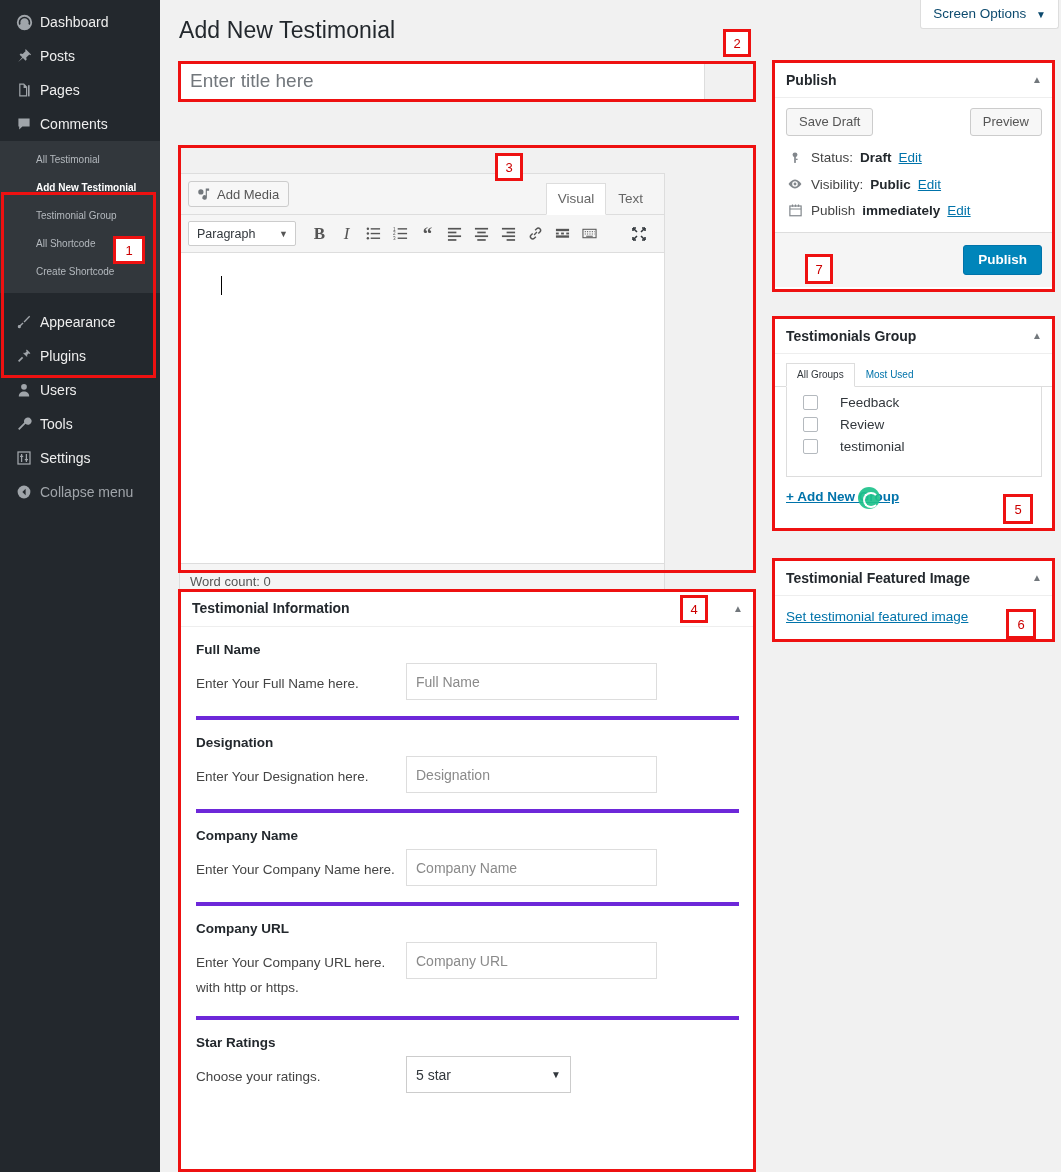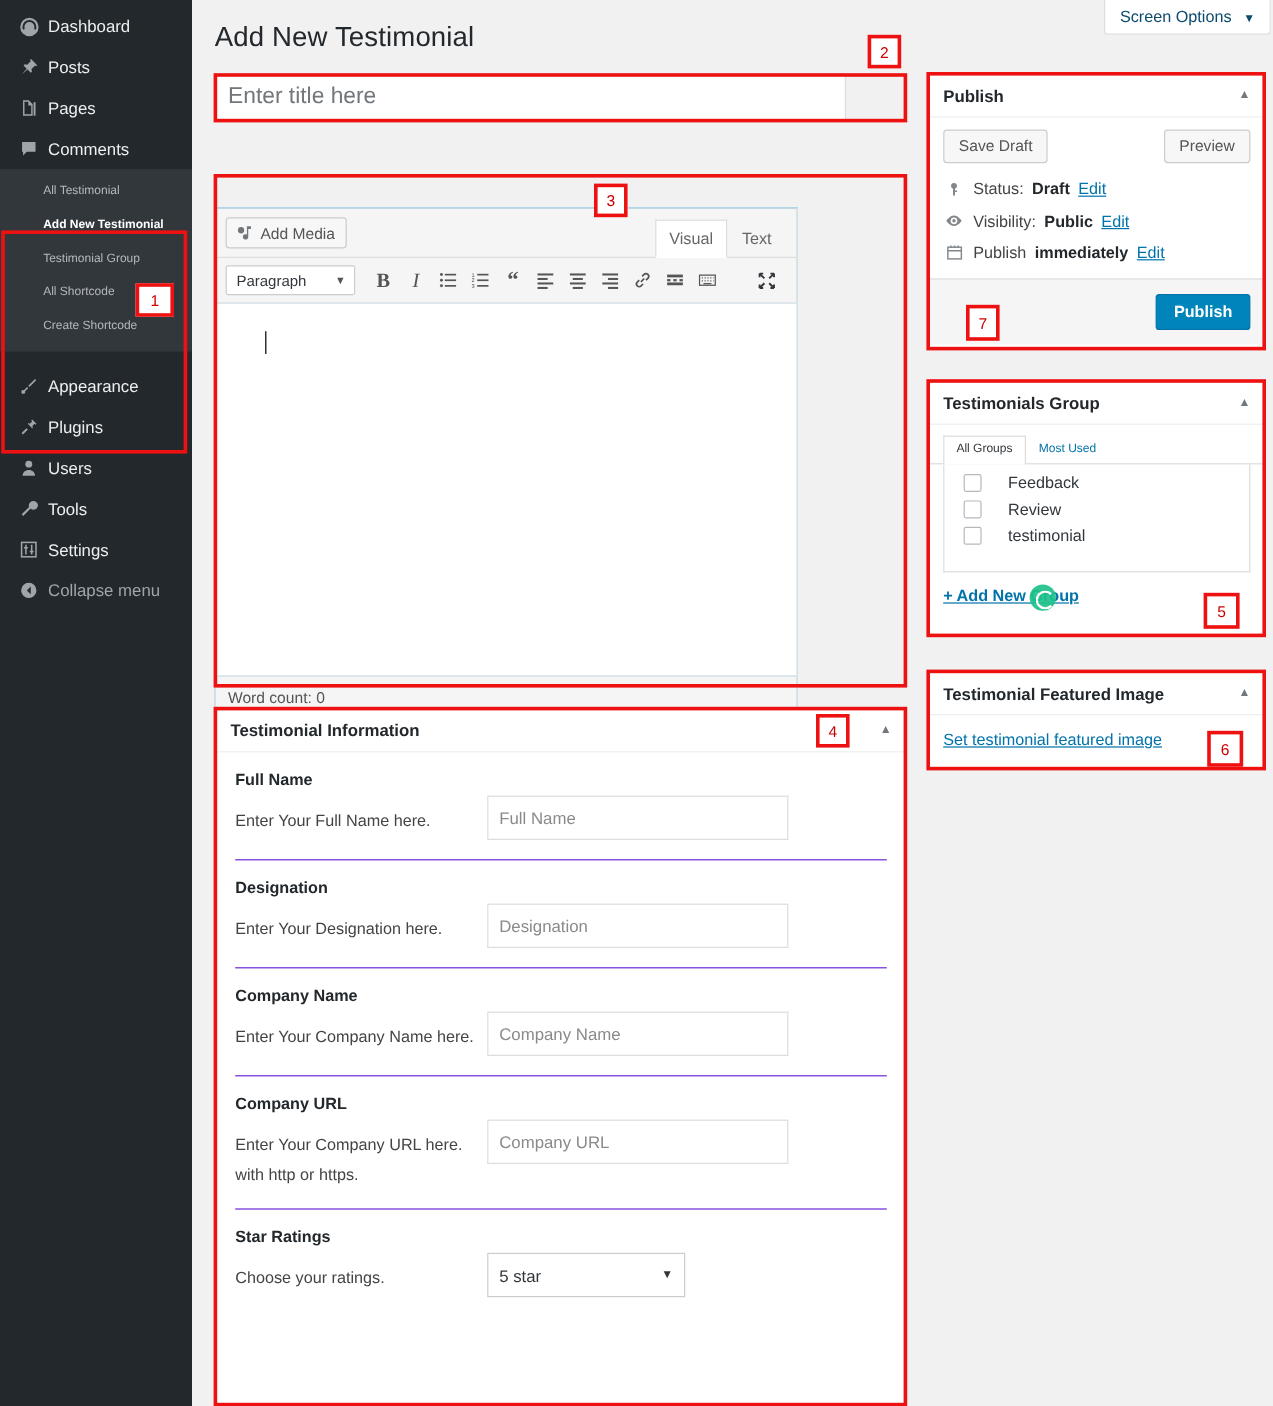--- a/index.html
+++ b/index.html
@@ -182,21 +182,21 @@
   }
   .pb-title { font-size: 14px; font-weight: bold; color: #23282d; }
   .pb-toggle { color: #72777c; font-size: 10px; cursor: pointer; }
 
   
   #testimonial-info { left: 19px; top: 589px; width: 577px; height: 724px; }
   #testimonial-info .pb-header { height: 37px; }
   .ti-body { padding: 0 16px; }
   .ti-row {
     display: flex; padding: 14px 0 16px 0;
-    border-bottom: 1px solid #6d28d9;
+    border-bottom: 4px solid #6d28d9;
   }
   .ti-row:last-child { border-bottom: none; }
   .ti-left { width: 210px; padding-right: 10px; padding-top: 1px;}
   .ti-lbl { font-size: 13.5px; font-weight: bold; color: #23282d; display:block; margin-bottom: 14px;}
   .ti-desc { font-size: 13.5px; color: #444; line-height: 25px; }
   .ti-right { flex: 1; padding-top: 22px; }
   .ti-input {
     width: 251px; height: 37px;
     border: 1px solid #ddd; background: #fff;
     padding: 0 9px;

